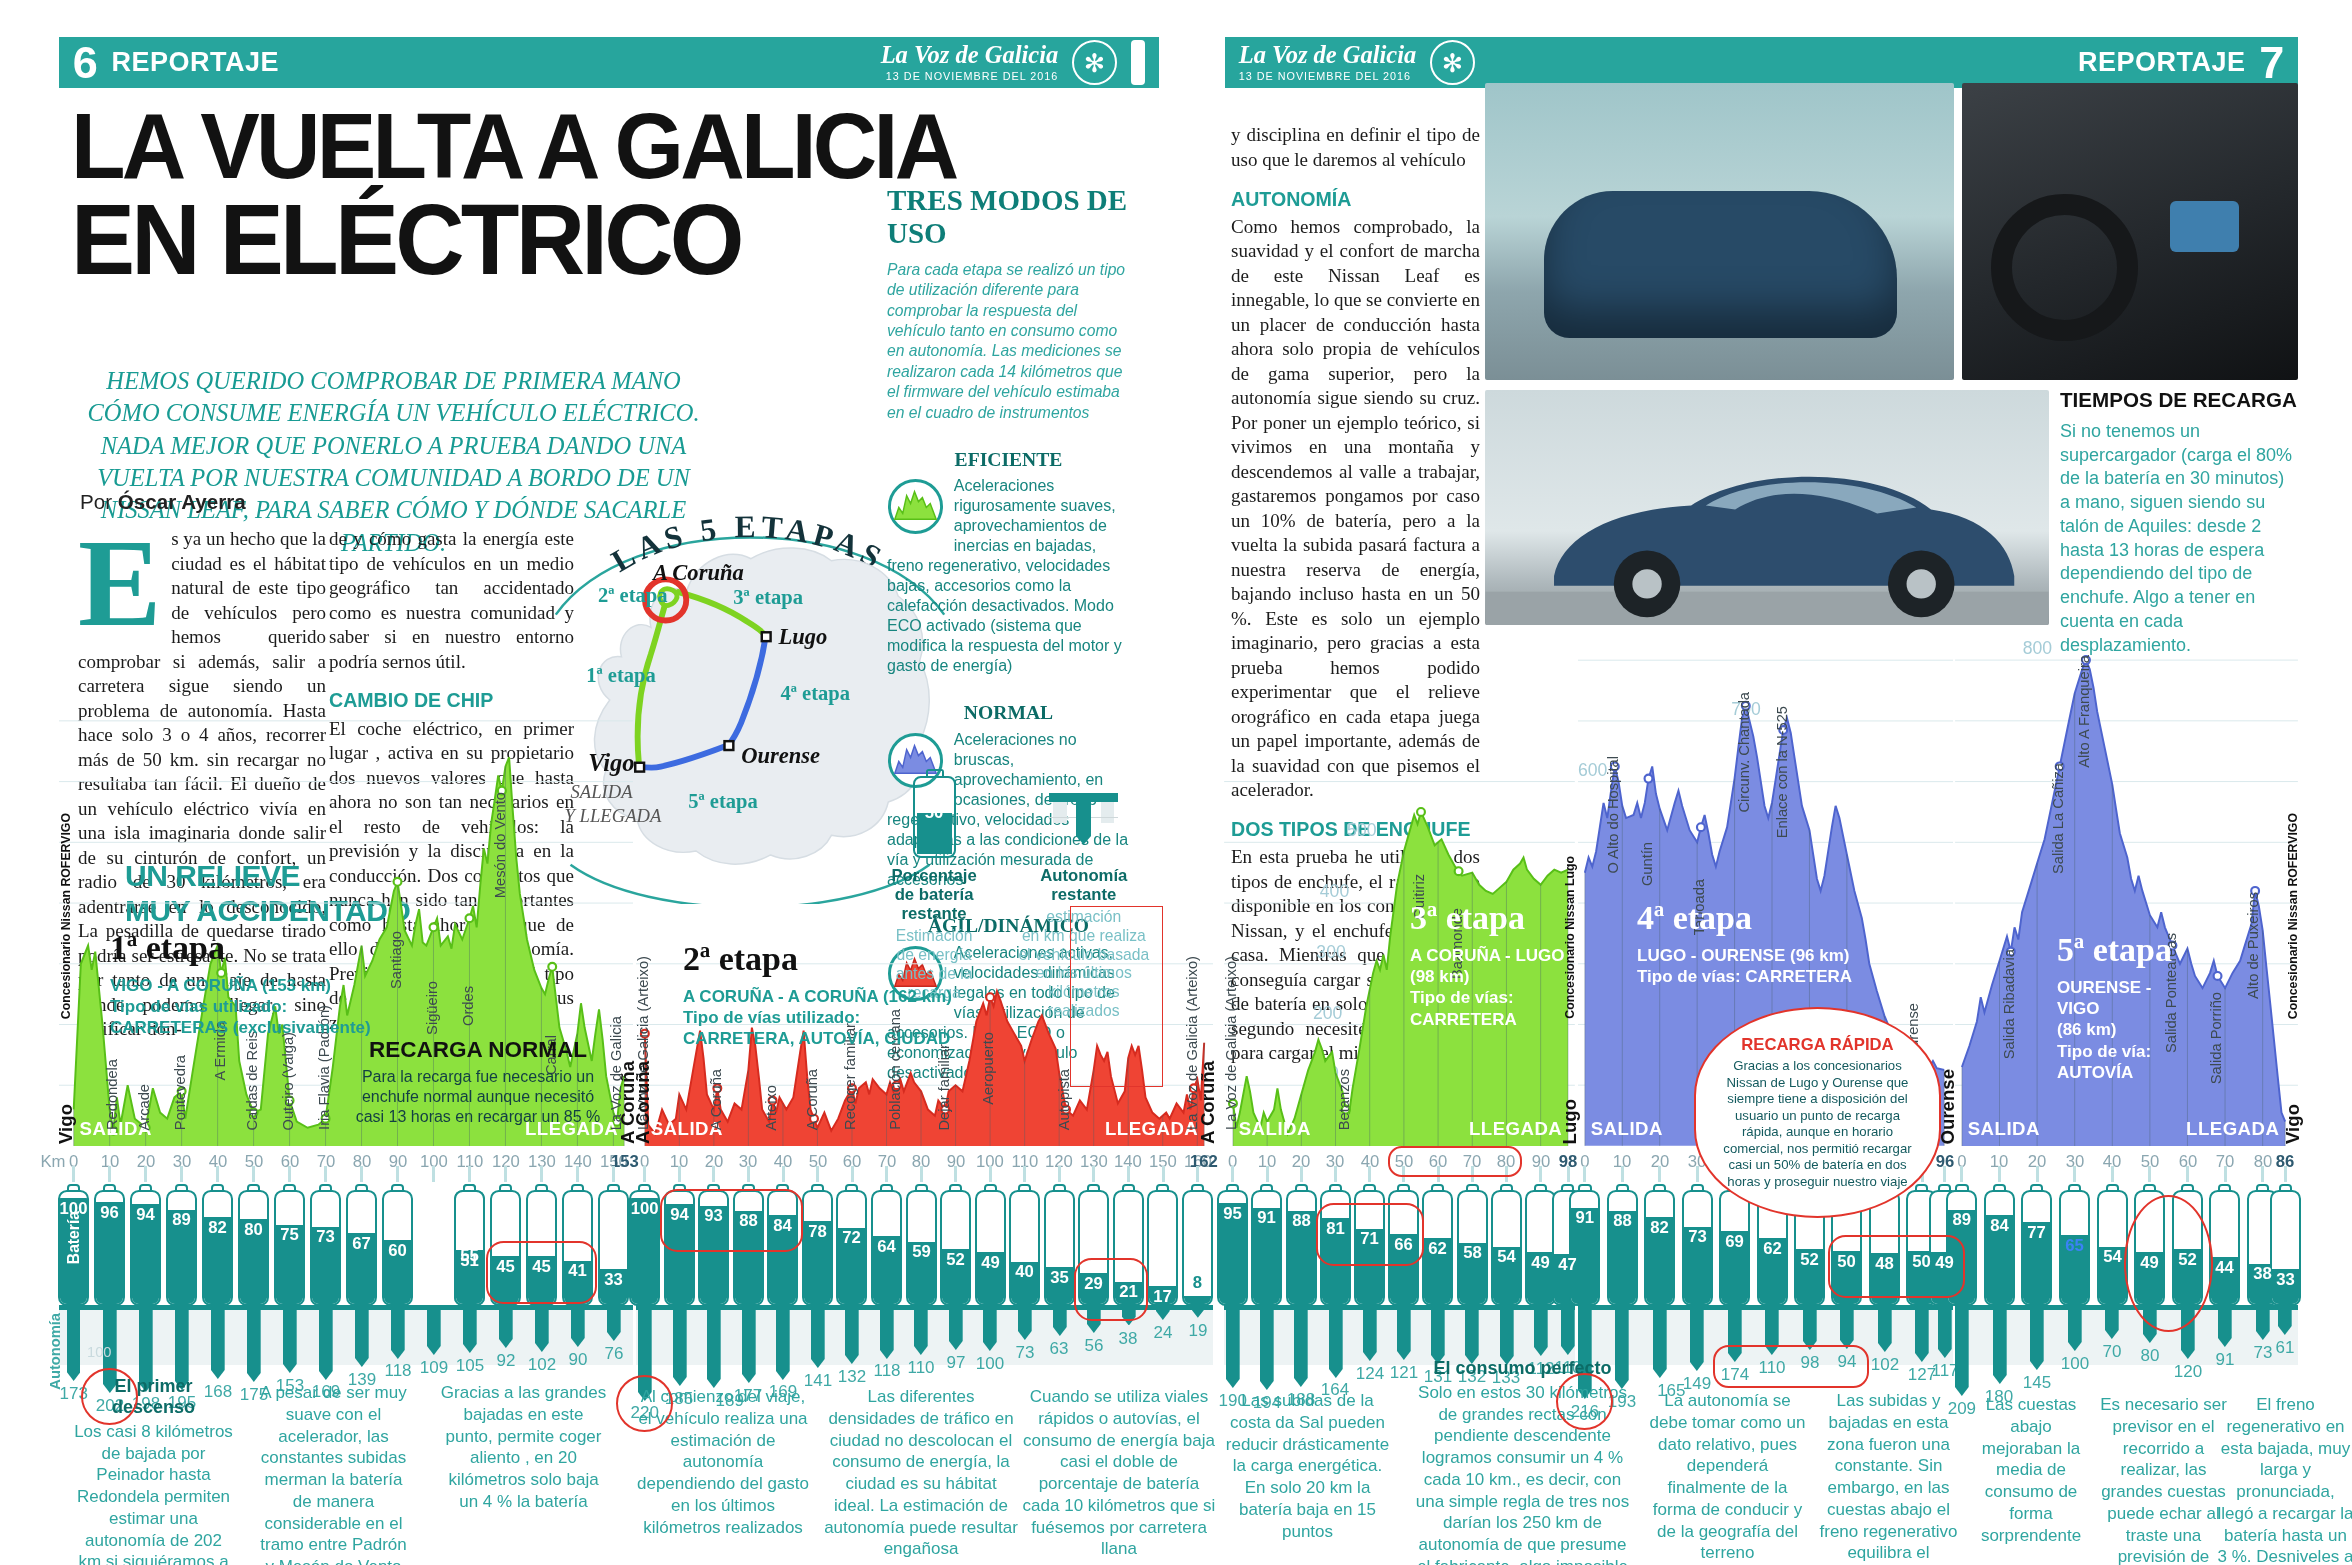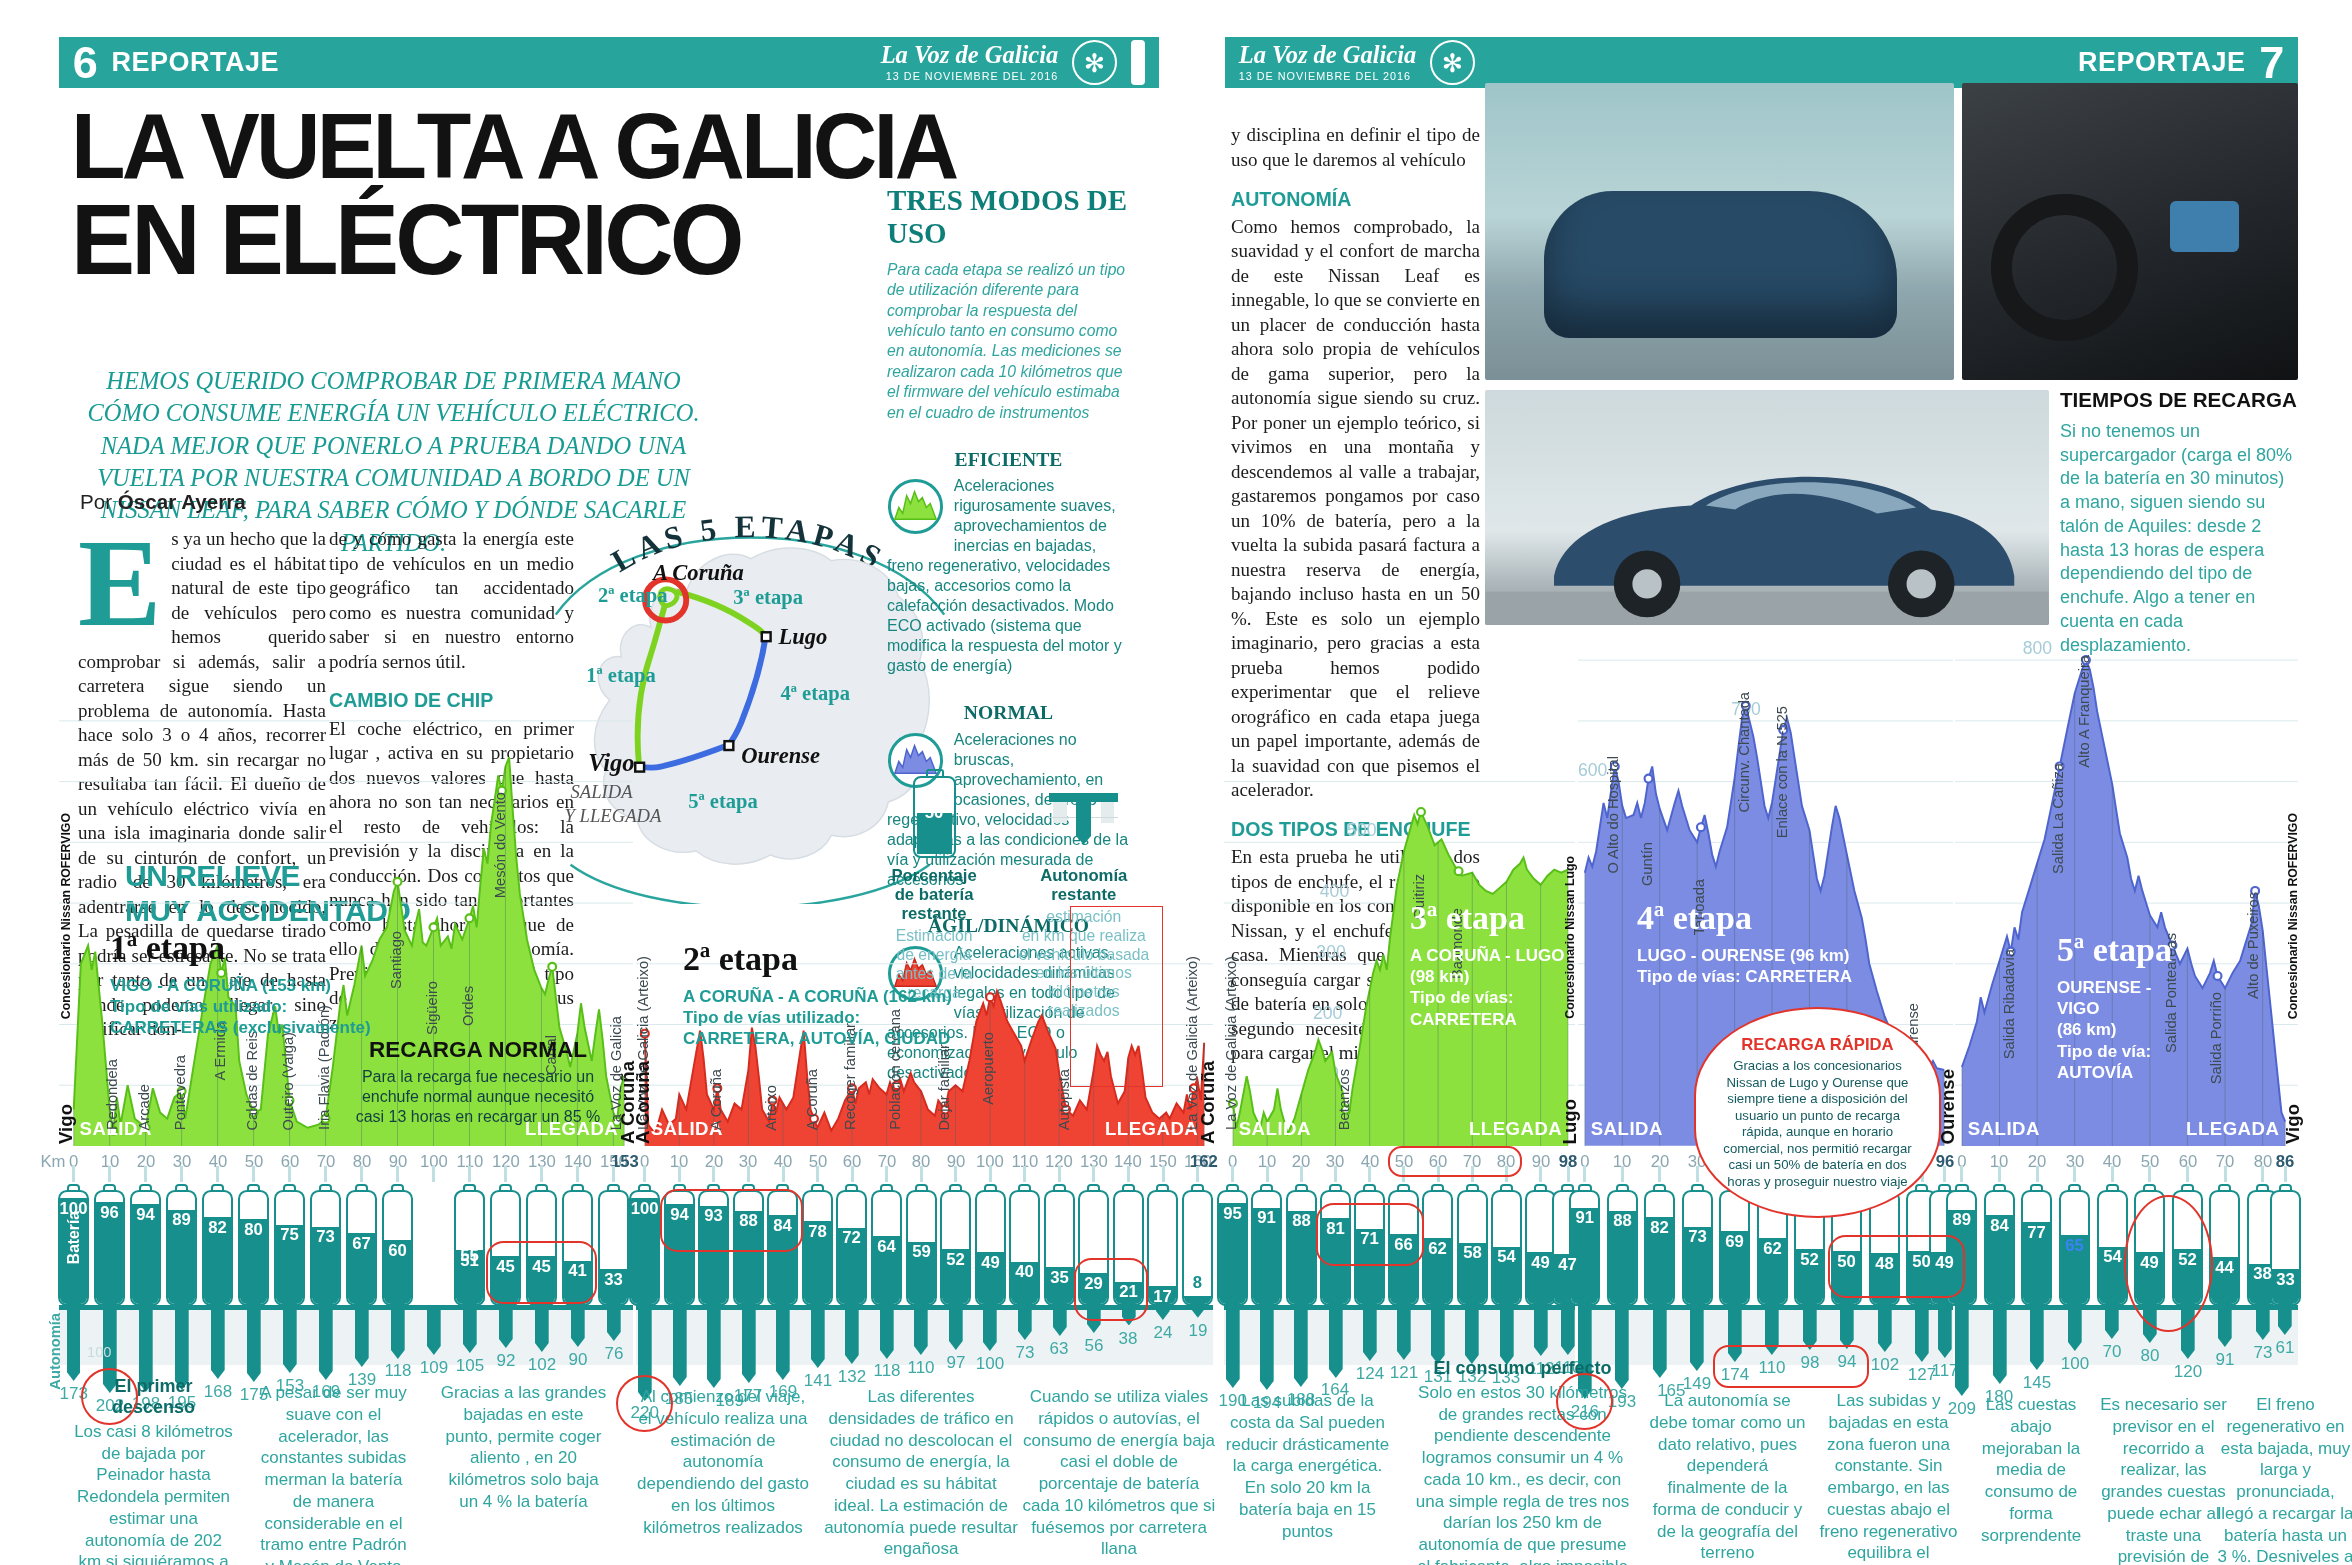--- a/index.html
+++ b/index.html
@@ -226,21 +226,21 @@
       <text x="46" y="244" font-family="Liberation Serif, serif" font-weight="bold" font-size="21" fill="#1E9C95">1ª etapa</text>
       <text x="58" y="162" font-family="Liberation Serif, serif" font-weight="bold" font-size="21" fill="#1E9C95">2ª etapa</text>
       <text x="196" y="164" font-family="Liberation Serif, serif" font-weight="bold" font-size="21" fill="#1E9C95">3ª etapa</text>
       <text x="244" y="262" font-family="Liberation Serif, serif" font-weight="bold" font-size="21" fill="#1E9C95">4ª etapa</text>
       <text x="150" y="372" font-family="Liberation Serif, serif" font-weight="bold" font-size="21" fill="#1E9C95">5ª etapa</text>
     </svg>
   </div>
 
   <div class="modes">
     <div class="title">TRES MODOS DE USO</div>
-    <div class="intro">Para cada etapa se realizó un tipo de utilización diferente para comprobar la respuesta del vehículo tanto en consumo como en autonomía. Las mediciones se realizaron cada 10 kilómetros que el firmware del vehículo estimaba en el cuadro de instrumentos</div>
+    <div class="intro">Para cada etapa se realizó un tipo de utilización diferente para comprobar la respuesta del vehículo tanto en consumo como en autonomía. Las mediciones se realizaron cada 14 kilómetros que el firmware del vehículo estimaba en el cuadro de instrumentos</div>
     <div id="modes-list">
         <div class="mode">
           <div class="mh">EFICIENTE</div>
           <div class="mbody"><span class="mc"><svg width="57" height="57" viewBox="0 0 58 58">
                 <circle cx="29" cy="29" r="26.5" fill="#fff" stroke="#1E9C95" stroke-width="3"></circle>
                 <path d="M8,42 L12,30 L16,36 L20,18 L24,26 L28,14 L32,24 L36,20 L40,30 L44,26 L50,42 Z" fill="#8CE13E" stroke="#58BF17" stroke-width="1.5"></path>
               </svg></span><span>Aceleraciones rigurosamente suaves, aprovechamientos de inercias en bajadas, freno regenerativo,  velocidades bajas, accesorios como la calefacción desactivados. Modo ECO activado (sistema que modifica la respuesta del motor y gasto de energía)</span></div>
         </div>
         <div class="mode">
           <div class="mh">NORMAL</div>

